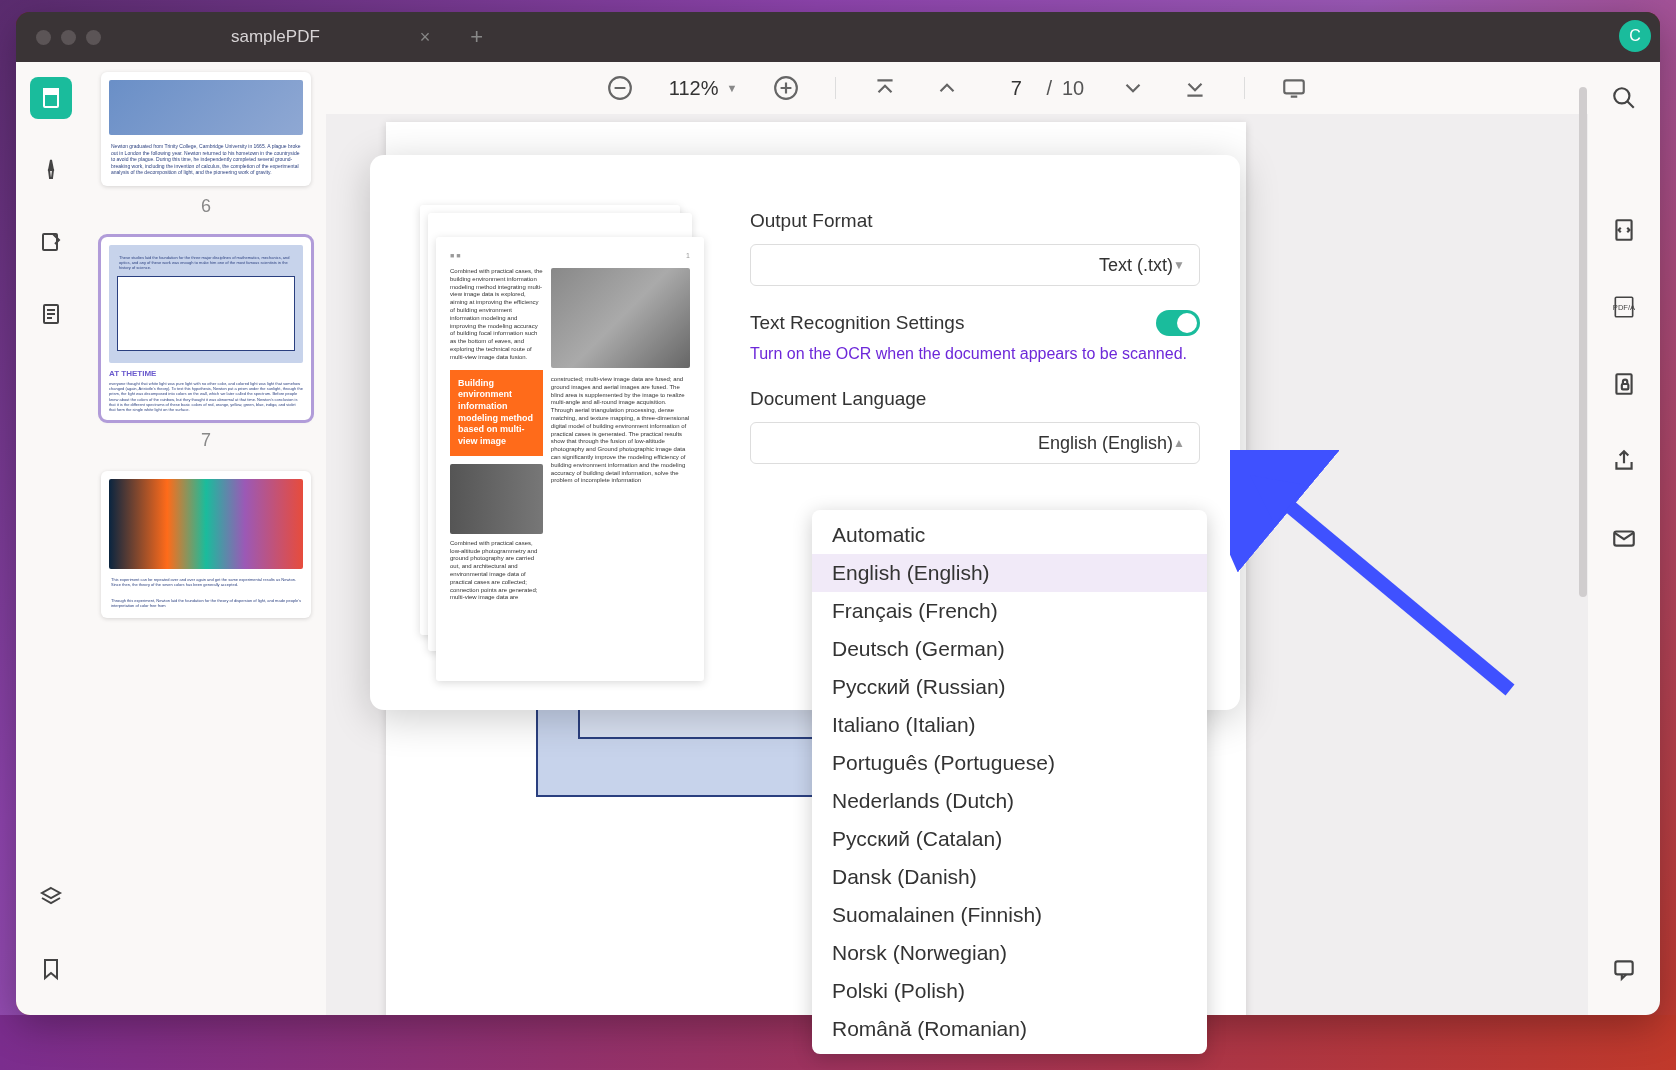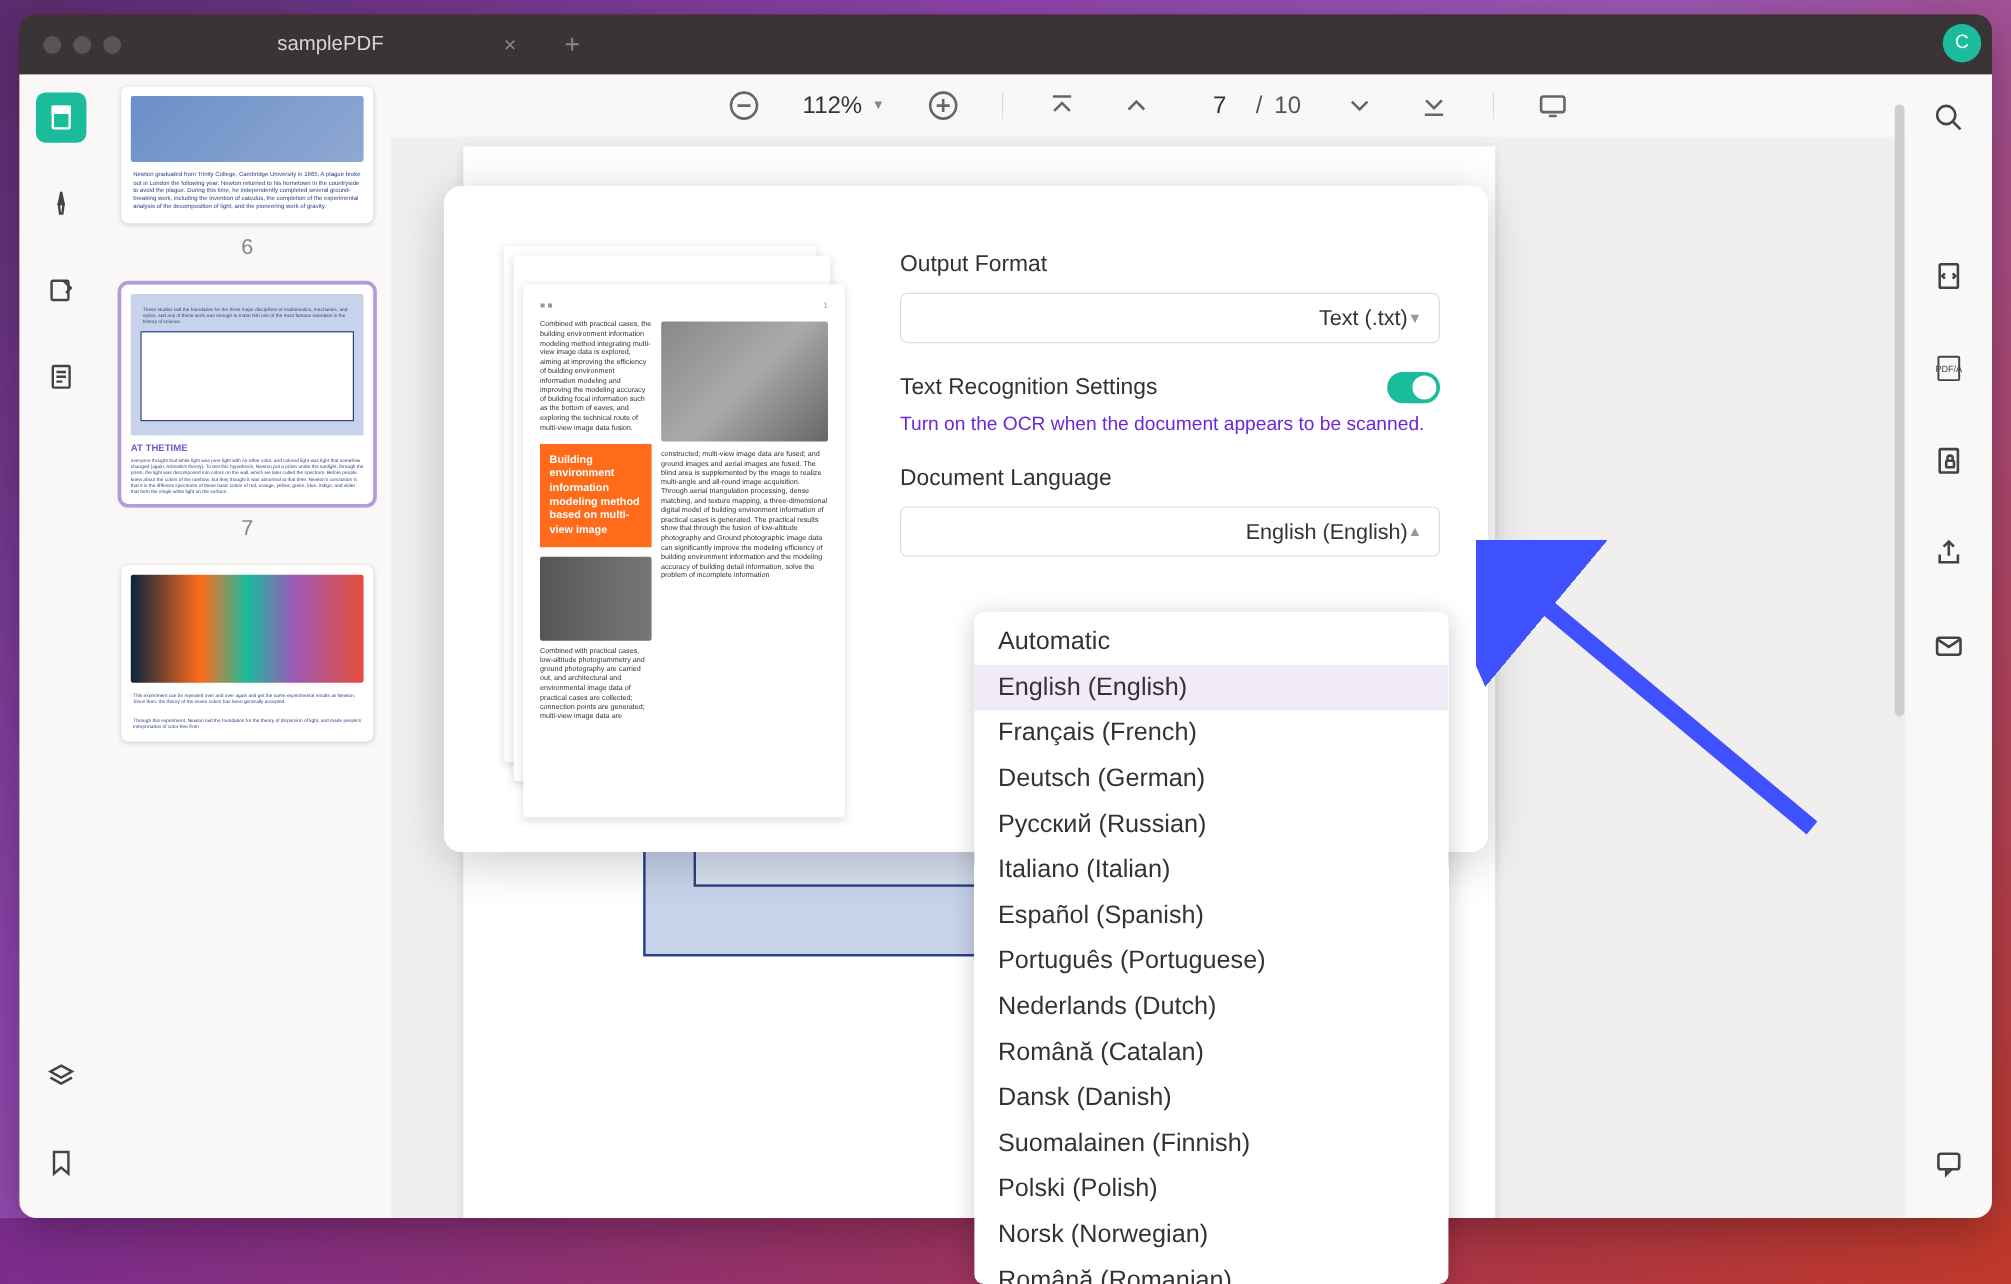--- a/index.html
+++ b/index.html
@@ -343,28 +343,27 @@
   </div>
 </div>
 
 <div class="dropdown-list" id="lang-list">
     <div class="dropdown-item">Automatic</div>
     <div class="dropdown-item highlighted">English (English)</div>
     <div class="dropdown-item">Français (French)</div>
     <div class="dropdown-item">Deutsch (German)</div>
     <div class="dropdown-item">Русский (Russian)</div>
     <div class="dropdown-item">Italiano (Italian)</div>
-    <div class="dropdown-item">Español (Spanish)</div>
     <div class="dropdown-item">Português (Portuguese)</div>
     <div class="dropdown-item">Nederlands (Dutch)</div>
-    <div class="dropdown-item">Română (Catalan)</div>
+    <div class="dropdown-item">Русский (Catalan)</div>
     <div class="dropdown-item">Dansk (Danish)</div>
     <div class="dropdown-item">Suomalainen (Finnish)</div>
+    <div class="dropdown-item">Norsk (Norwegian)</div>
     <div class="dropdown-item">Polski (Polish)</div>
-    <div class="dropdown-item">Norsk (Norwegian)</div>
     <div class="dropdown-item">Română (Romanian)</div>
   </div>
 
 <svg class="arrow-annotation" width="300" height="300">
   <defs>
       <marker id="arrowhead" markerWidth="12" markerHeight="12" refX="2" refY="6" orient="auto">
         <polygon points="0 0, 12 6, 0 12" fill="#3f51ff"></polygon>
       </marker>
     </defs>
   <line x1="280" y1="240" x2="40" y2="40" stroke="#3f51ff" stroke-width="14" marker-end="url(#arrowhead)"></line>

